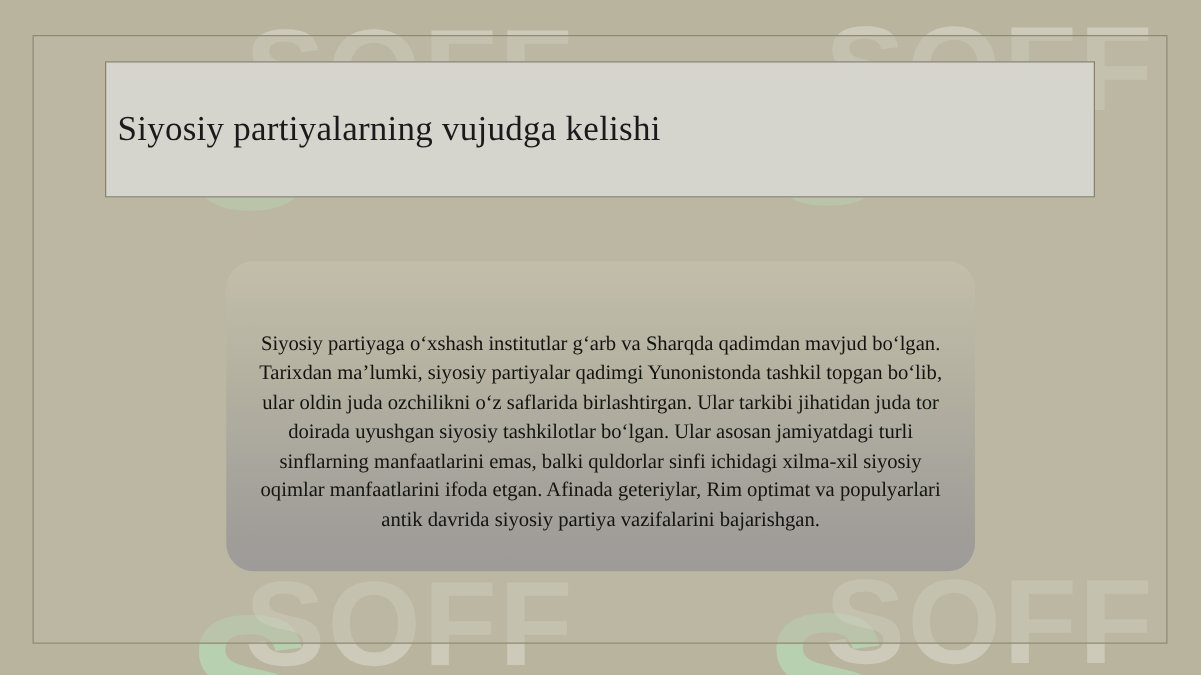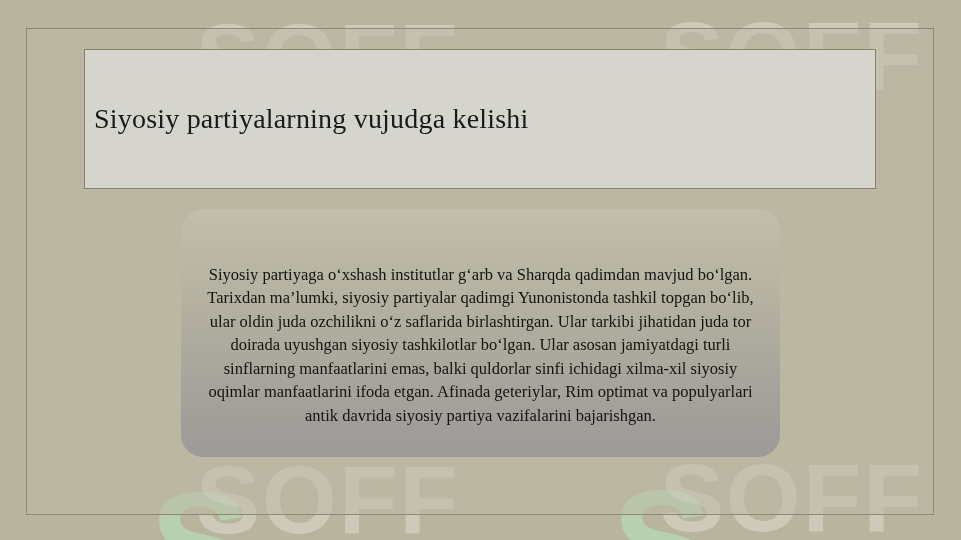--- a/index.html
+++ b/index.html
@@ -67,21 +67,21 @@
     background: rgba(190, 186, 166, 0.55);
     box-sizing: border-box;
   }
 
   
   .title-box {
     position: absolute;
     left: 84px;
     top: 49px;
     width: 792px;
-    height: 140px;
+    height: 109px;
     background: #d6d5cd;
     border: 1px solid #86826c;
     box-sizing: border-box;
     display: flex;
     align-items: center;
   }
   .title-text {
     padding-left: 9px;
     font-size: 28px;
     color: #1a1a1a;

